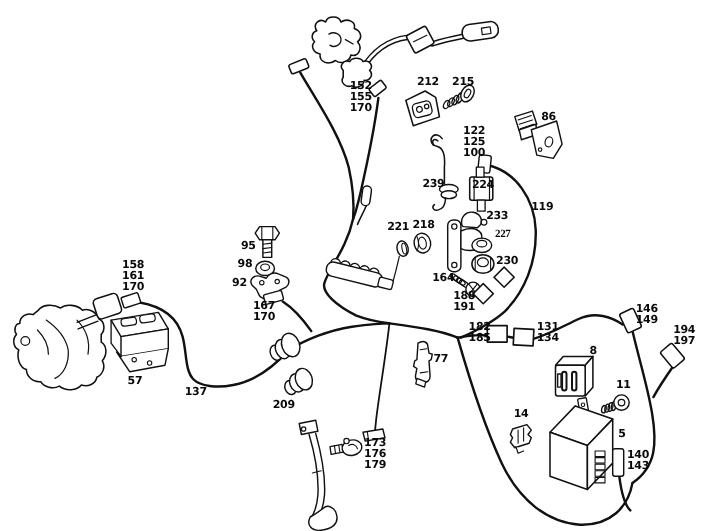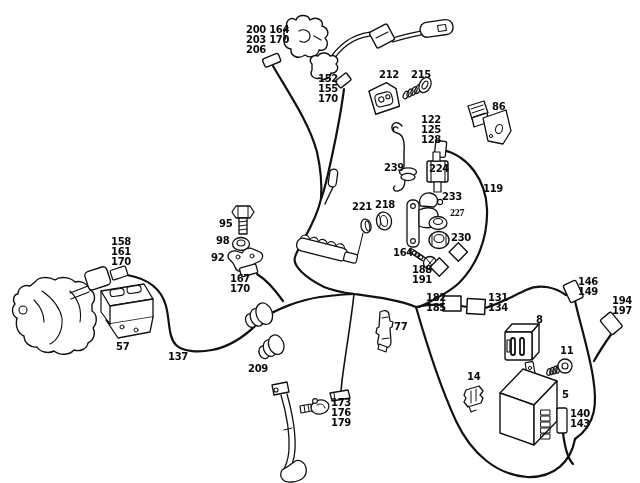--- a/index.html
+++ b/index.html
@@ -282,32 +282,29 @@
       <rect x="541" y="434" width="9" height="5"></rect>
     </g>
   </g>
 
   <rect class="part" stroke-width="1.3" x="557" y="408" width="10" height="25" rx="2"></rect>
 
   <rect class="part" stroke-width="1.4" x="566" y="282" width="14" height="19" rx="2" transform="rotate(-25 573 291)"></rect>
   <rect class="part" stroke-width="1.4" x="604" y="314" width="14" height="19" rx="2" transform="rotate(-40 611 323)"></rect>
 </svg>
 
-  <div class="callout" style="left:246px;top:25px;">200 164
-203 170
-206</div>
   <div class="callout" style="left:318px;top:74px;">152
 155
 170</div>
   <div class="callout" style="left:379px;top:70px;">212</div>
   <div class="callout" style="left:411px;top:70px;">215</div>
   <div class="callout" style="left:492px;top:102px;">86</div>
   <div class="callout" style="left:421px;top:115px;">122
 125
-128</div>
+100</div>
   <div class="callout" style="left:384px;top:163px;">239</div>
   <div class="callout" style="left:429px;top:164px;">224</div>
   <div class="callout" style="left:483px;top:184px;text-align:right;">119</div>
   <div class="callout" style="left:442px;top:192px;">233</div>
   <div class="callout" style="left:352px;top:202px;">221</div>
   <div class="callout" style="left:375px;top:200px;">218</div>
   <div class="callout" style="left:450px;top:208px;font-family:Liberation Serif, serif;">227</div>
   <div class="callout" style="left:451px;top:233px;">230</div>
   <div class="callout" style="left:393px;top:248px;">164</div>
   <div class="callout" style="left:412px;top:265px;">188

